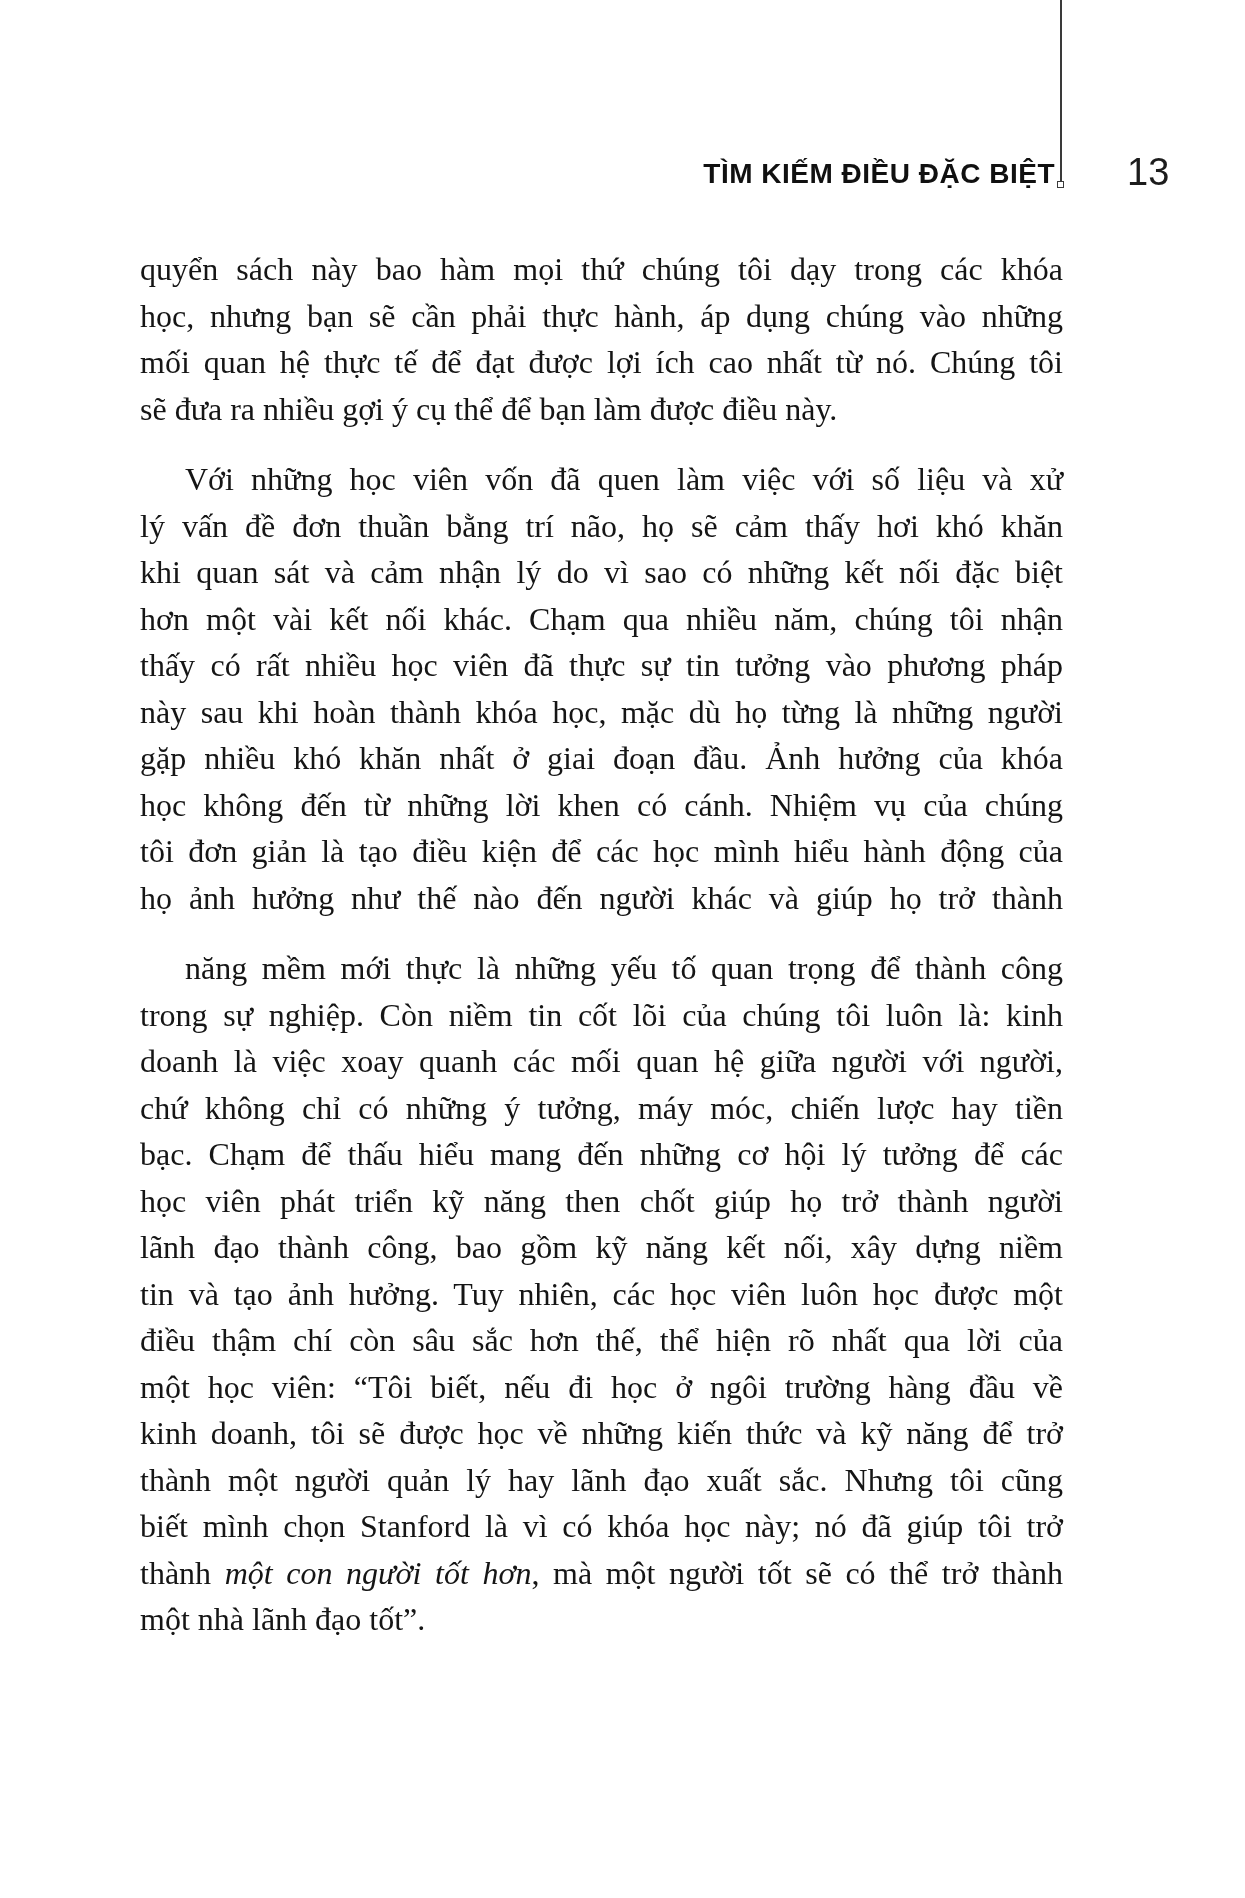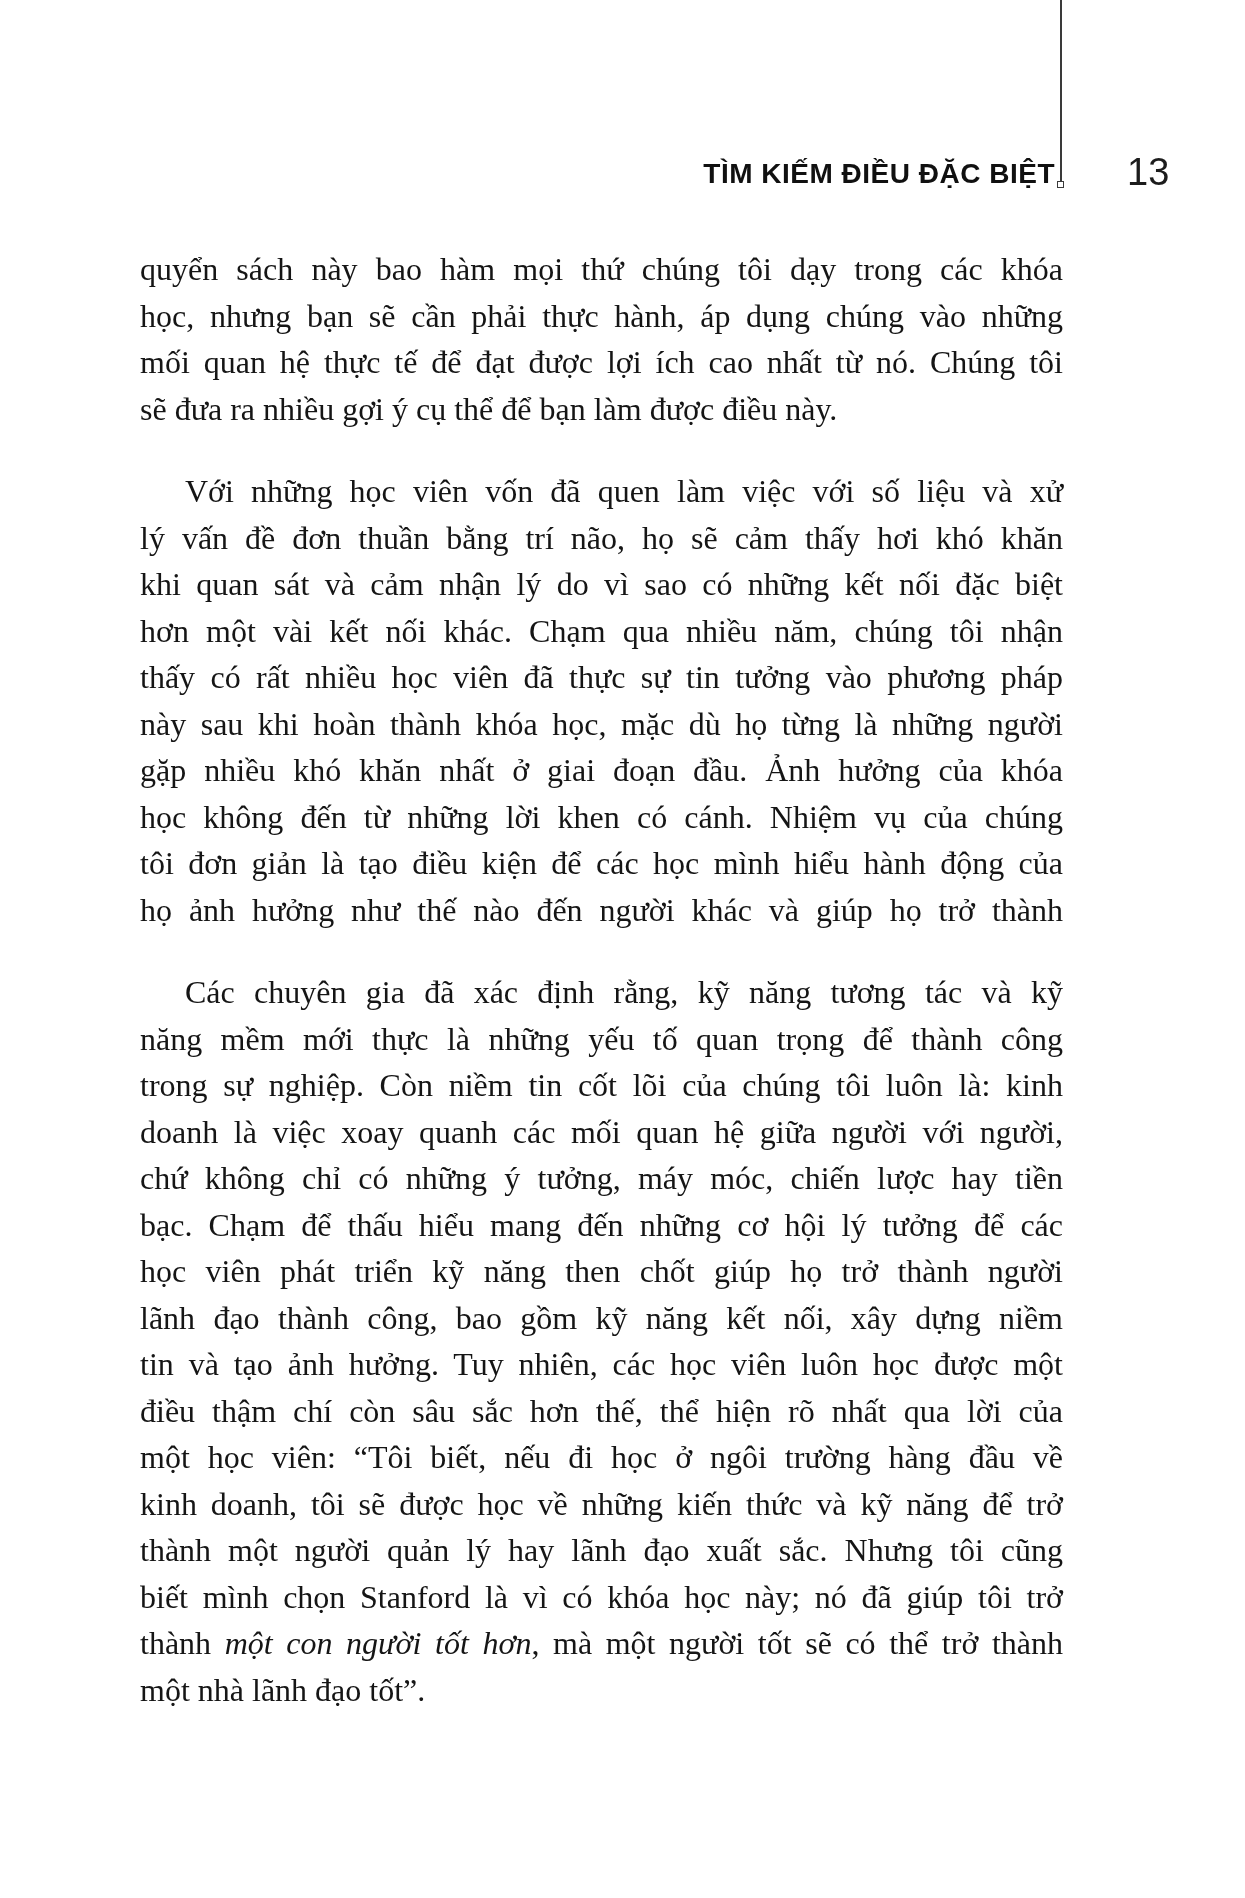--- a/index.html
+++ b/index.html
@@ -65,21 +65,21 @@
     position: absolute;
     left: 140px;
     top: 246px;
     width: 923px;
     font-size: 32px;
     line-height: 46.5px;
     color: #151515;
     text-align: justify;
   }
   .para { margin: 0; }
-  .para + .para { margin-top: 36px; }
+  .para + .para { margin-top: 24px; }
   .para.indented .line:first-child { text-indent: 45px; }
   .line {
     text-align: justify;
     text-align-last: justify;
   }
   .line.last {
     text-align-last: left;
   }
   .line em {
   }
@@ -110,21 +110,20 @@
       <span class="line" style="display:block">hơn một vài kết nối khác. Chạm qua nhiều năm, chúng tôi nhận</span>
       <span class="line" style="display:block">thấy có rất nhiều học viên đã thực sự tin tưởng vào phương pháp</span>
       <span class="line" style="display:block">này sau khi hoàn thành khóa học, mặc dù họ từng là những người</span>
       <span class="line" style="display:block">gặp nhiều khó khăn nhất ở giai đoạn đầu. Ảnh hưởng của khóa</span>
       <span class="line" style="display:block">học không đến từ những lời khen có cánh. Nhiệm vụ của chúng</span>
       <span class="line" style="display:block">tôi đơn giản là tạo điều kiện để các học mình hiểu hành động của</span>
       <span class="line" style="display:block">họ ảnh hưởng như thế nào đến người khác và giúp họ trở thành</span>
     </p>
 
     <p class="para indented">
-      <span class="line" style="display:block">Các chuyên gia đã xác định rằng, kỹ năng tương tác và kỹ</span>
       <span class="line" style="display:block">năng mềm mới thực là những yếu tố quan trọng để thành công</span>
       <span class="line" style="display:block">trong sự nghiệp. Còn niềm tin cốt lõi của chúng tôi luôn là: kinh</span>
       <span class="line" style="display:block">doanh là việc xoay quanh các mối quan hệ giữa người với người,</span>
       <span class="line" style="display:block">chứ không chỉ có những ý tưởng, máy móc, chiến lược hay tiền</span>
       <span class="line" style="display:block">bạc. Chạm để thấu hiểu mang đến những cơ hội lý tưởng để các</span>
       <span class="line" style="display:block">học viên phát triển kỹ năng then chốt giúp họ trở thành người</span>
       <span class="line" style="display:block">lãnh đạo thành công, bao gồm kỹ năng kết nối, xây dựng niềm</span>
       <span class="line" style="display:block">tin và tạo ảnh hưởng. Tuy nhiên, các học viên luôn học được một</span>
       <span class="line" style="display:block">điều thậm chí còn sâu sắc hơn thế, thể hiện rõ nhất qua lời của</span>
       <span class="line" style="display:block">một học viên: “Tôi biết, nếu đi học ở ngôi trường hàng đầu về</span>

